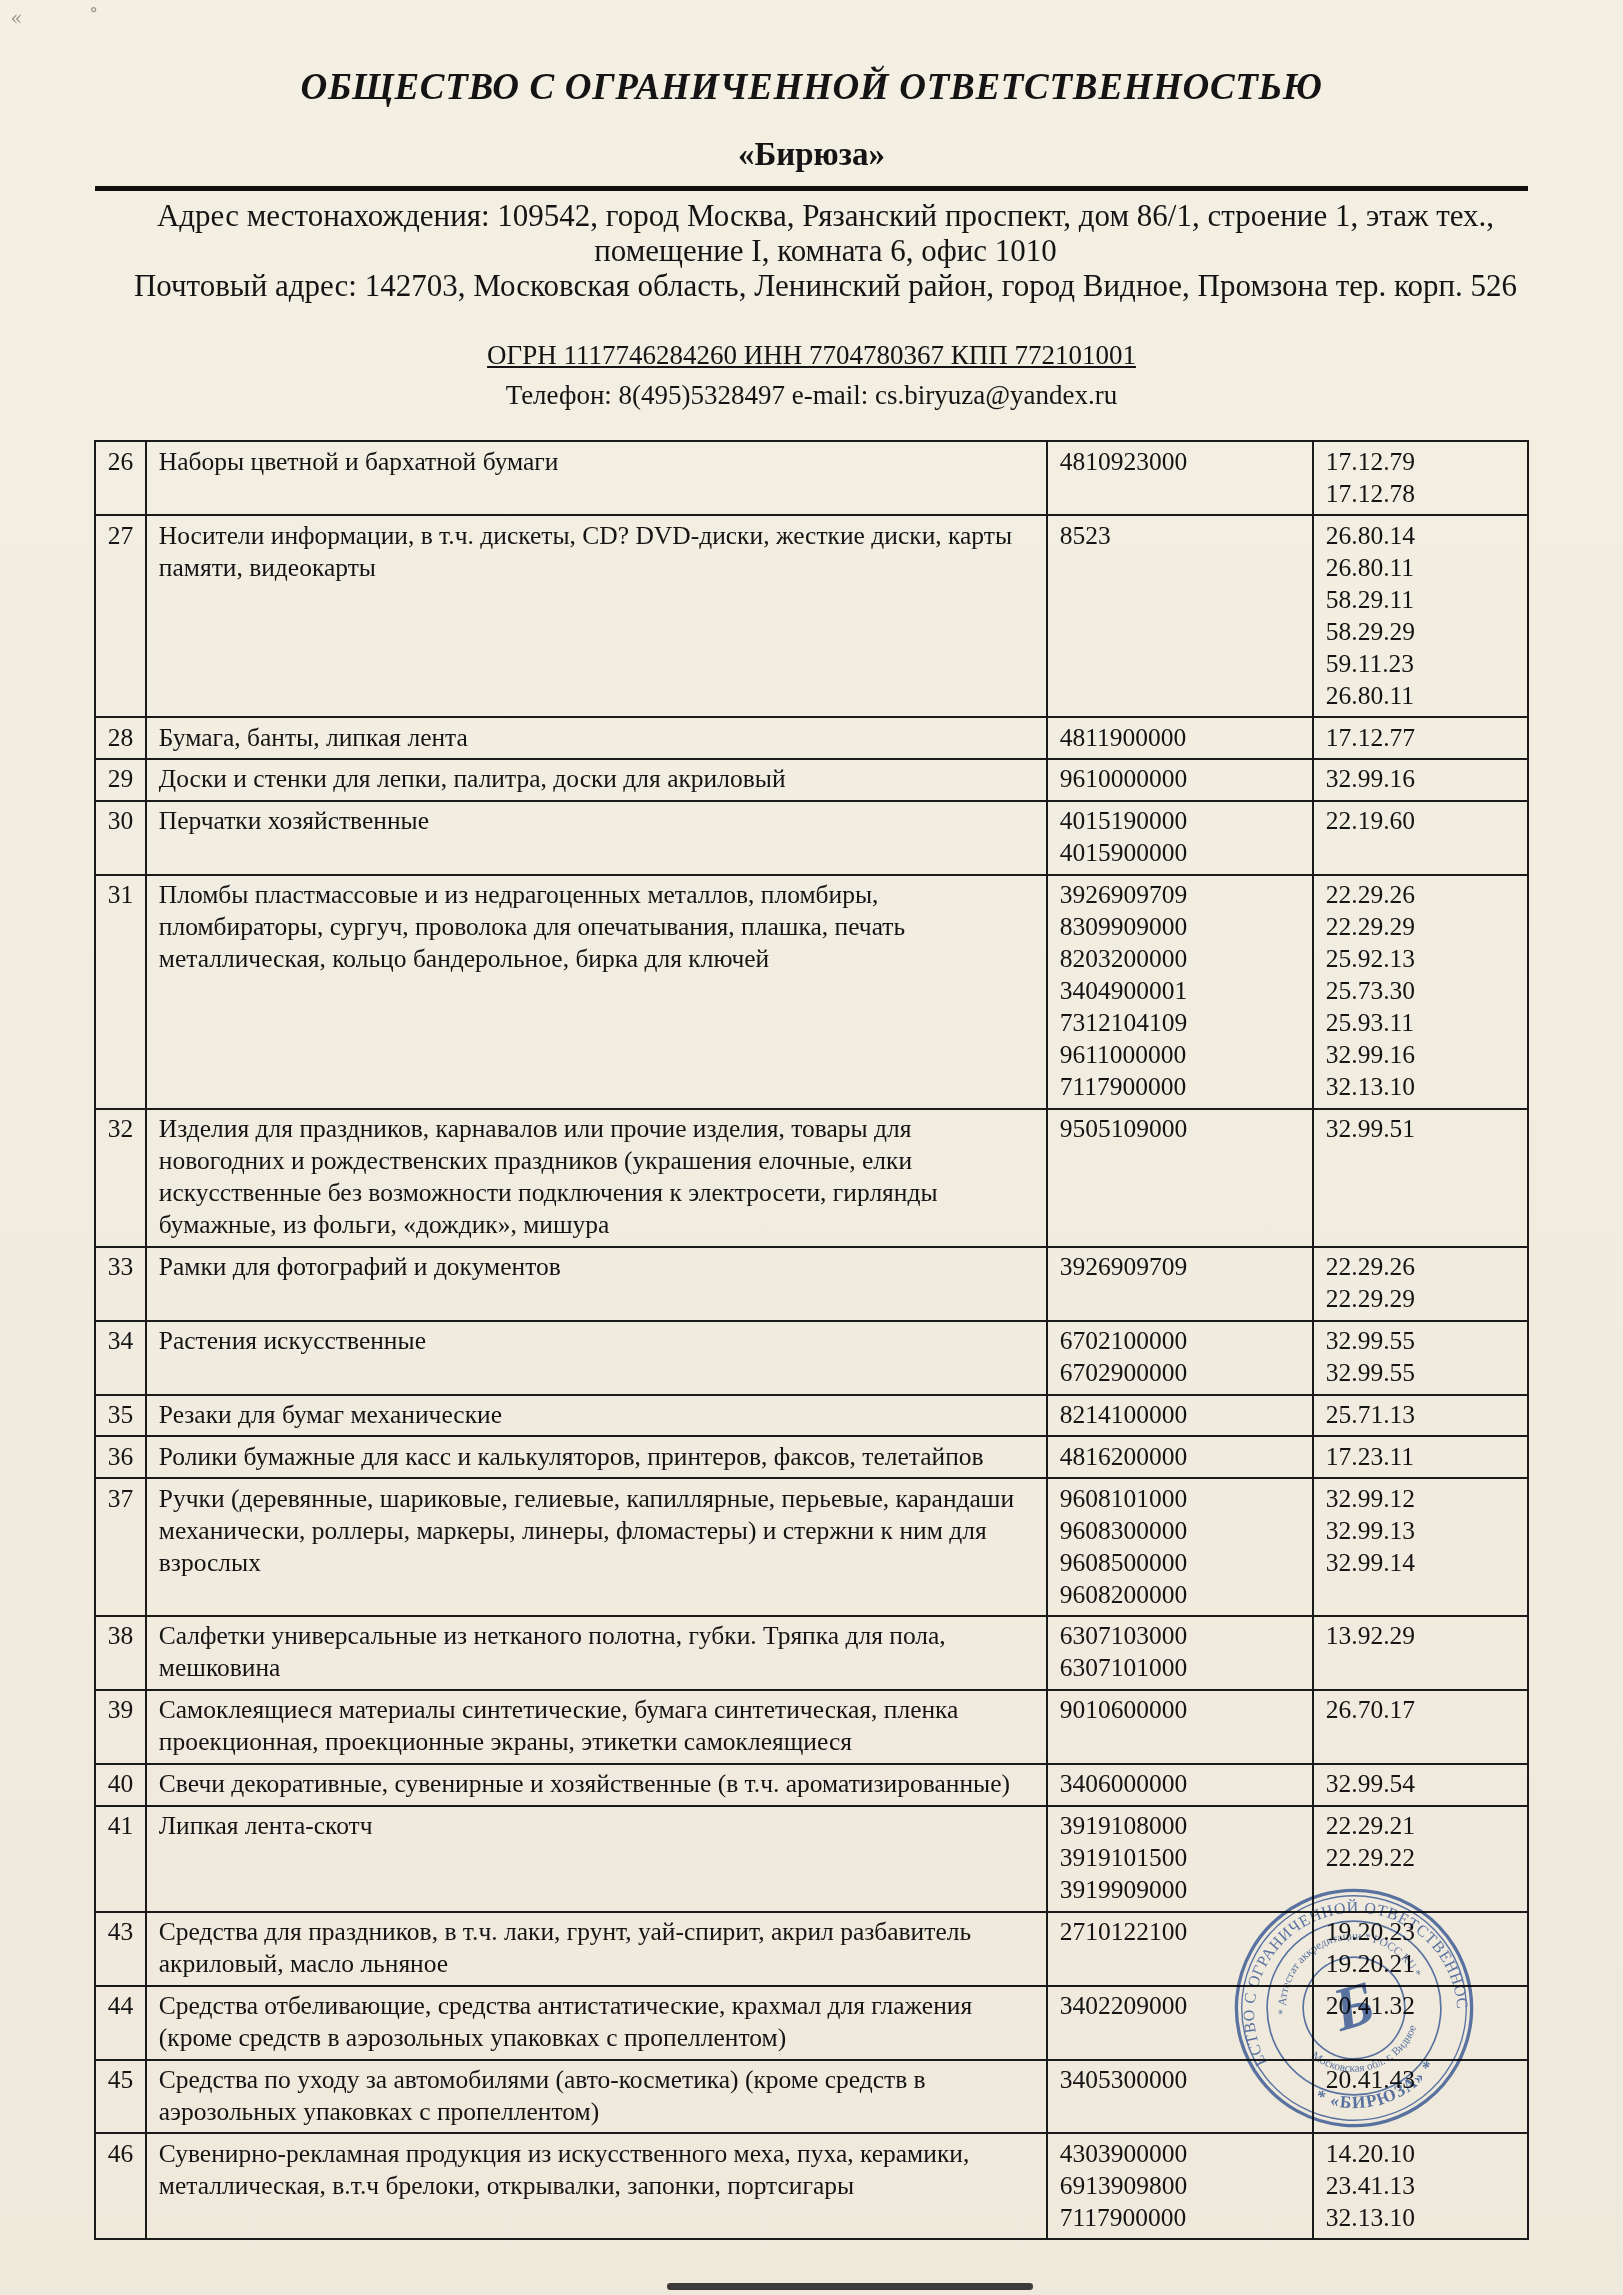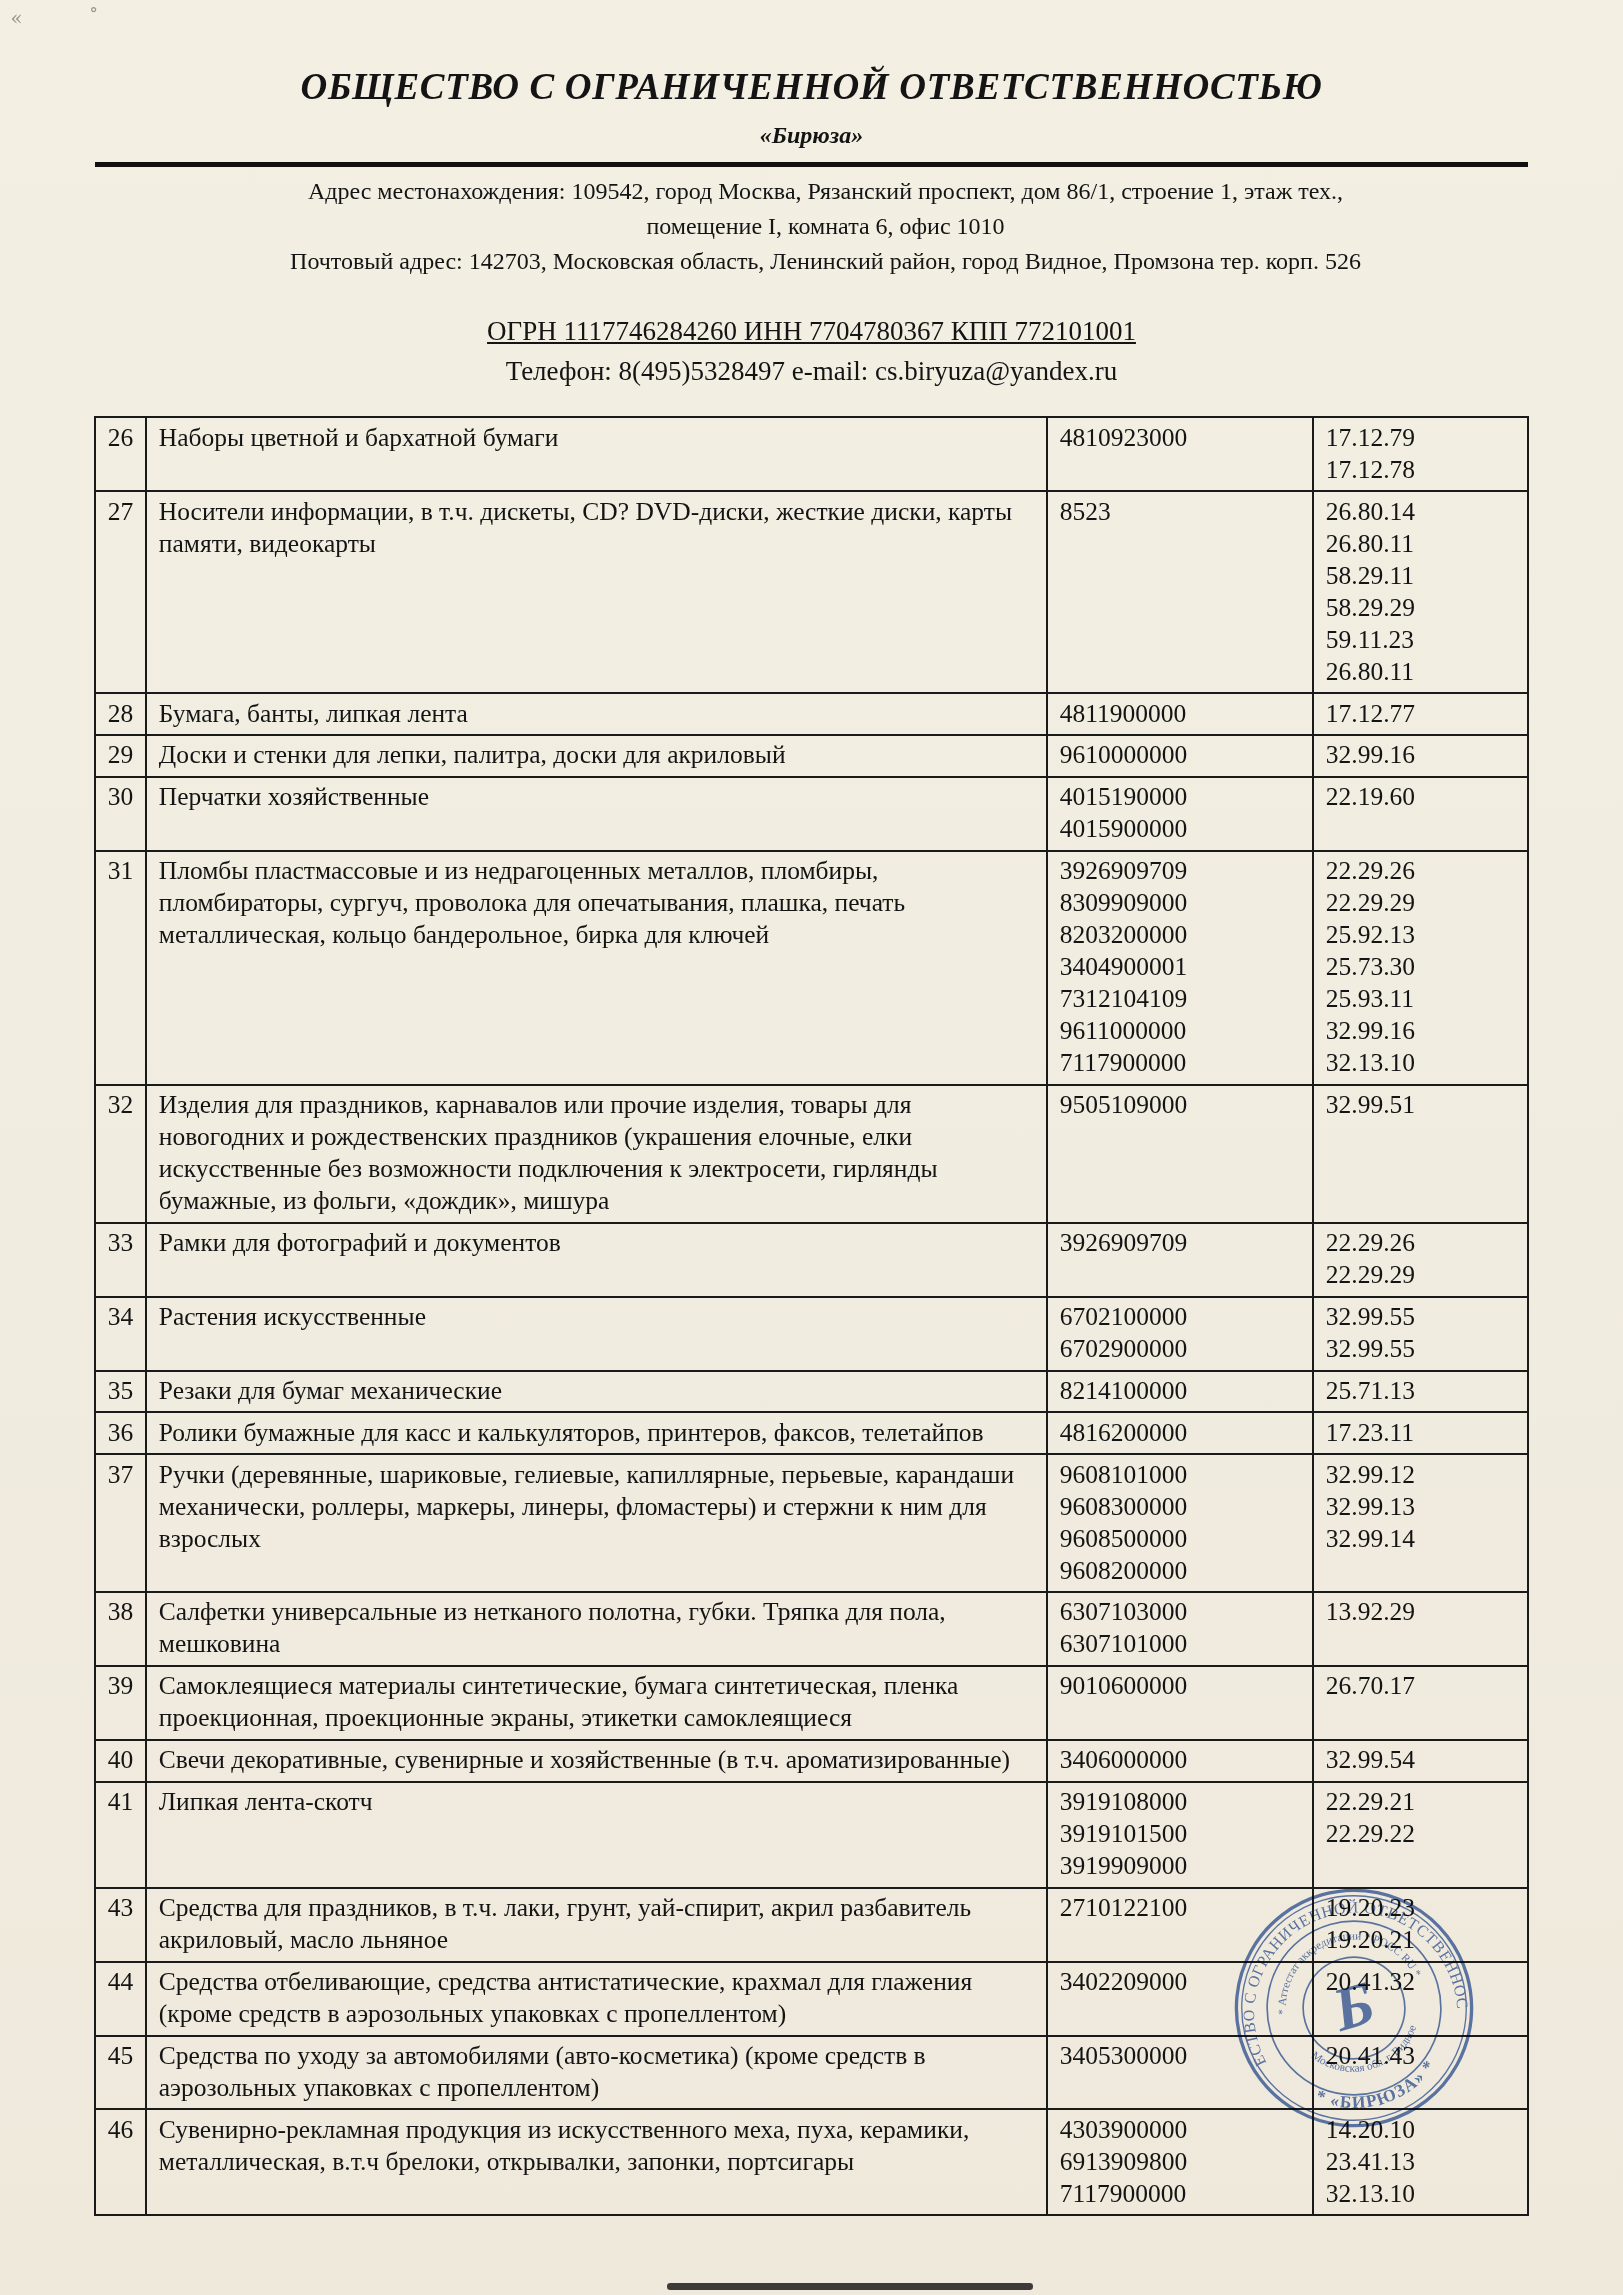--- a/index.html
+++ b/index.html
@@ -15,26 +15,26 @@
   .scan-mark-tl {
     position:absolute; left:10.5px; top:6.5px;
     font-size:19.6px; color:rgba(40,40,40,.45);
     letter-spacing:30px; font-family:"DejaVu Serif", serif;
   }
   .header { text-align:center; padding-top:65px; }
   .title1 {
     font-size:37px; font-weight:bold; font-style:italic; letter-spacing:0.7px;
   }
   .title2 {
-    font-size:24px; font-weight:bold; font-style:italic; margin-top:14px;
+    font-size:33px; font-weight:bold; margin-top:28px;
   }
   .rule {
     width:1433px; height:4.6px; background:#101010; margin:13px auto 6.5px auto;
   }
-  .addr { font-size:24px; line-height:35px; margin-top:7.9px;margin-left:28px; }
+  .addr { font-size:31px; line-height:35px; margin-top:7.9px;margin-left:28px; }
   .reg { font-size:27px; margin-top:37px;text-decoration:underline; }
   .contact { font-size:27px; margin-top:9px; }
 
   table.goods {
     width:1433px; margin:29px auto 0 auto;
     border-collapse:collapse; table-layout:fixed;
     font-size:25.5px;
   }
   table.goods td {
     border:2px solid #1a1a1a;

